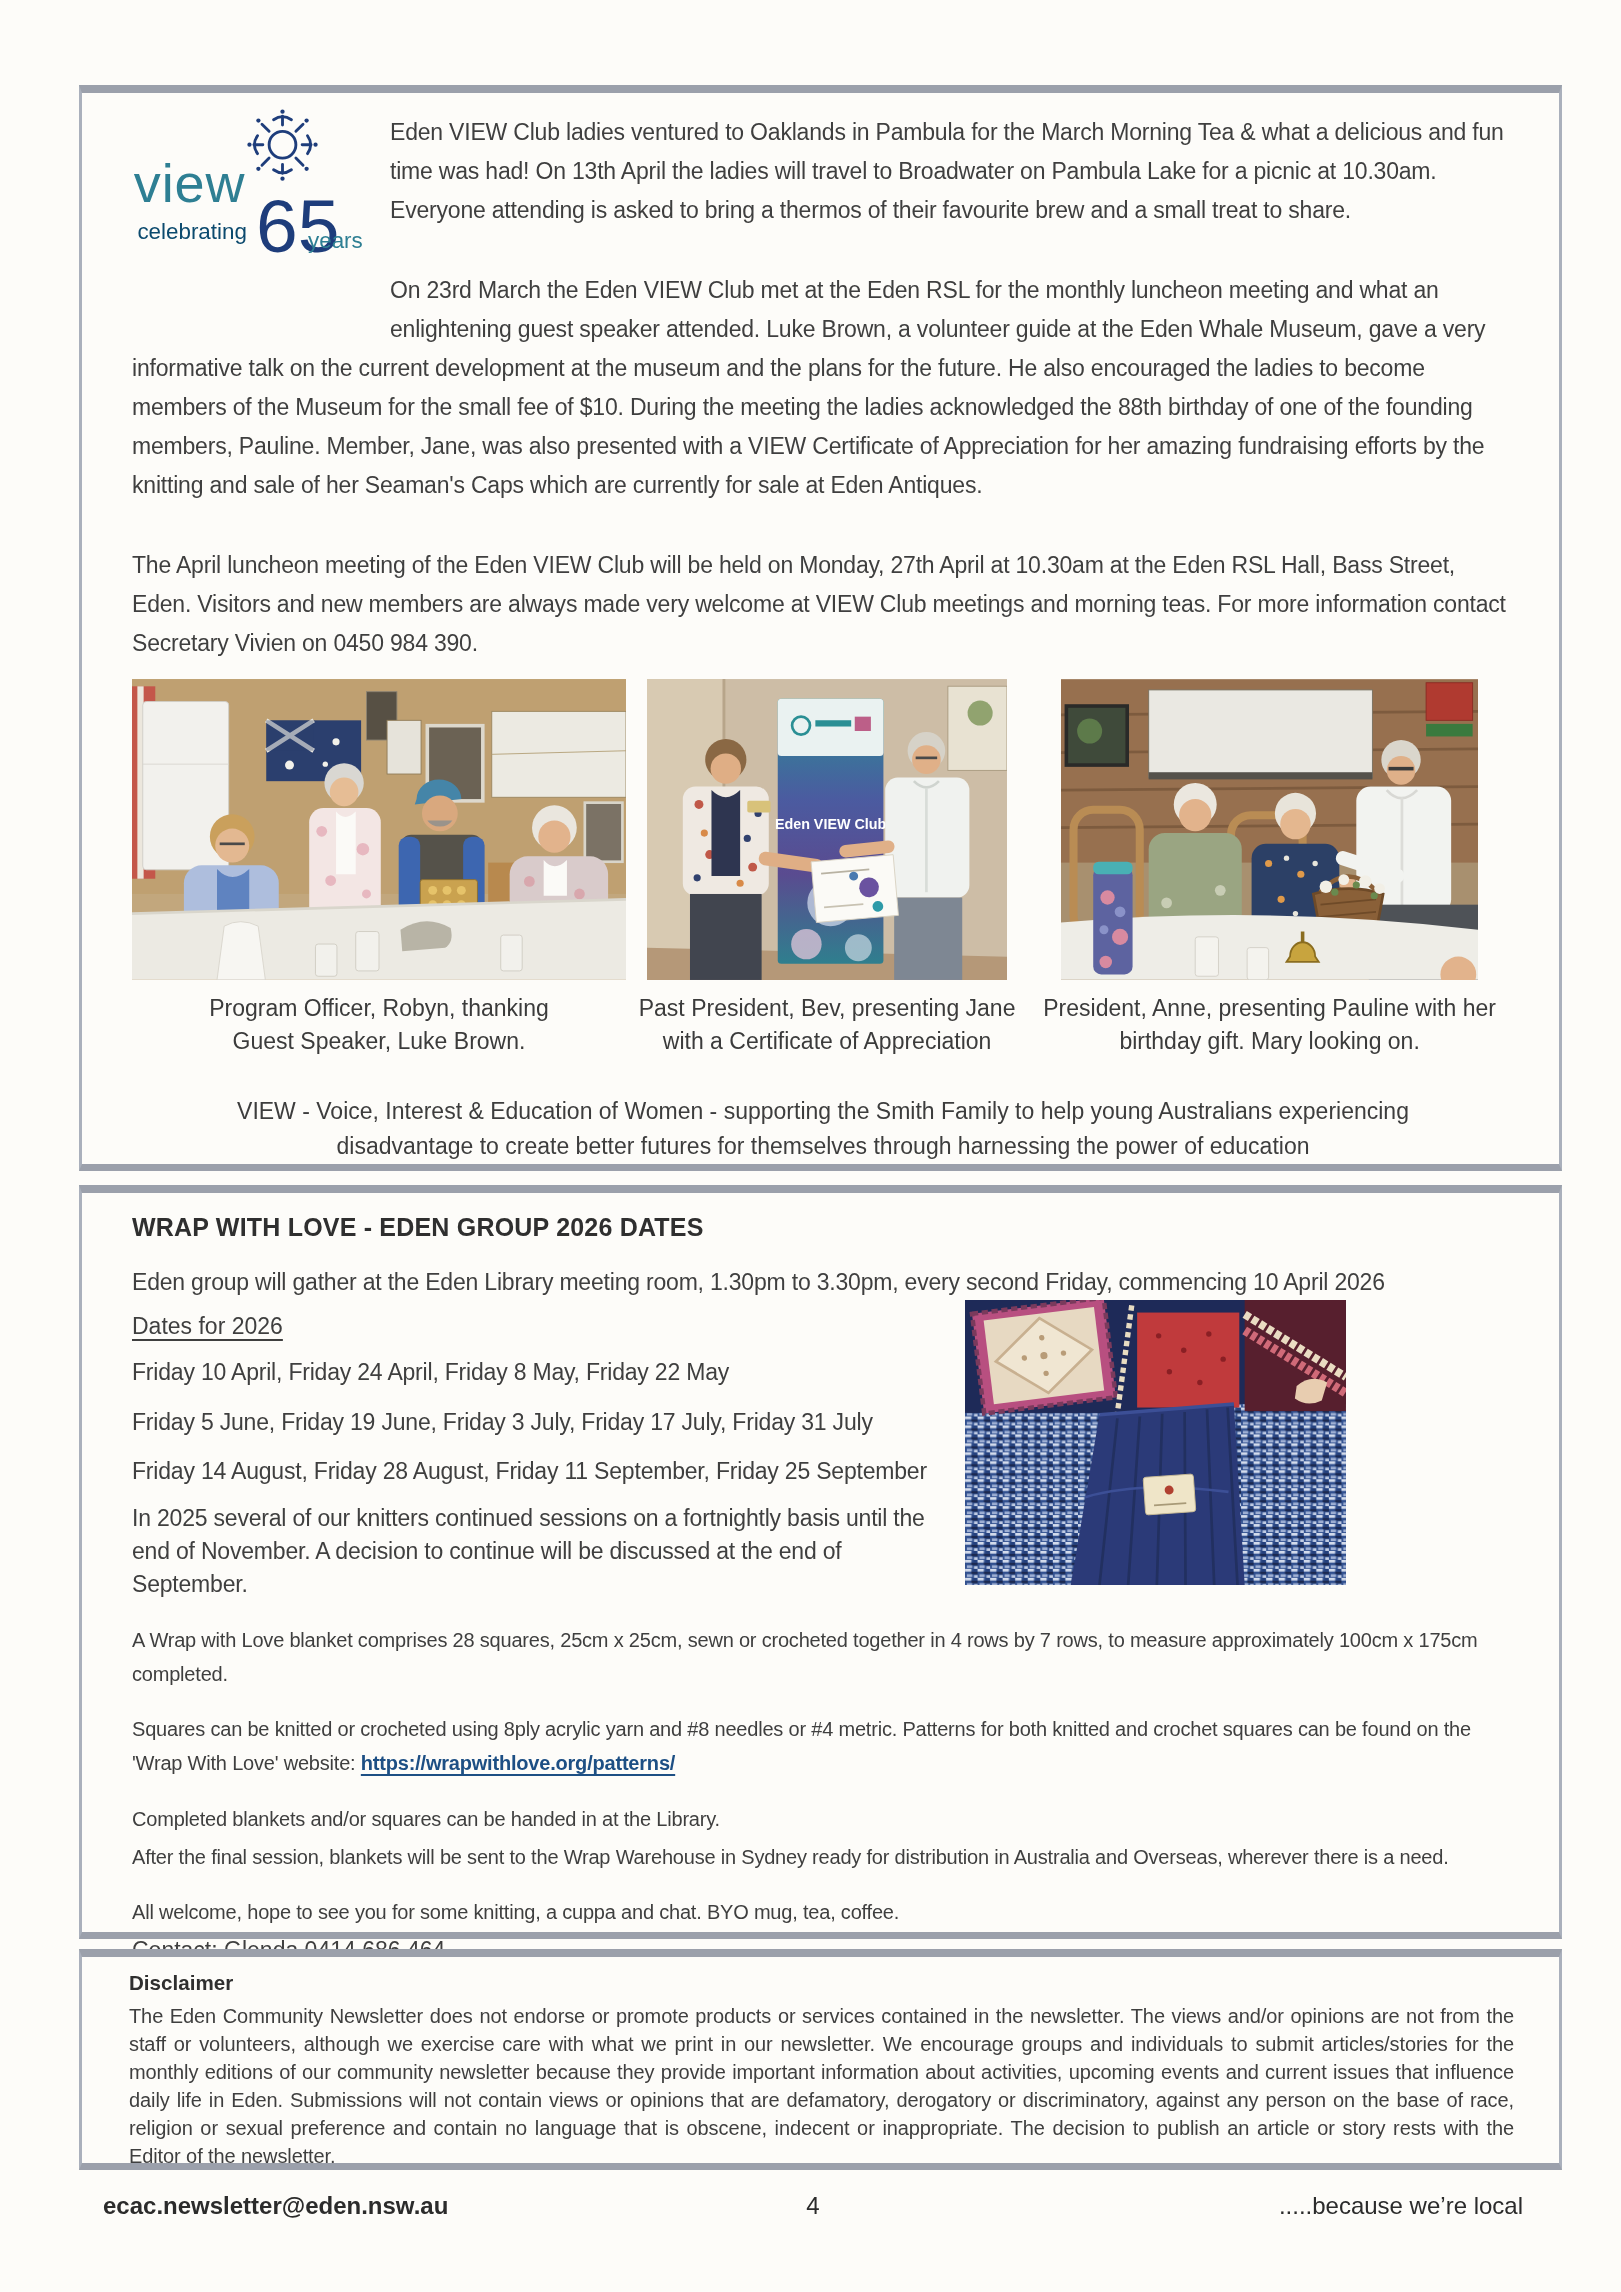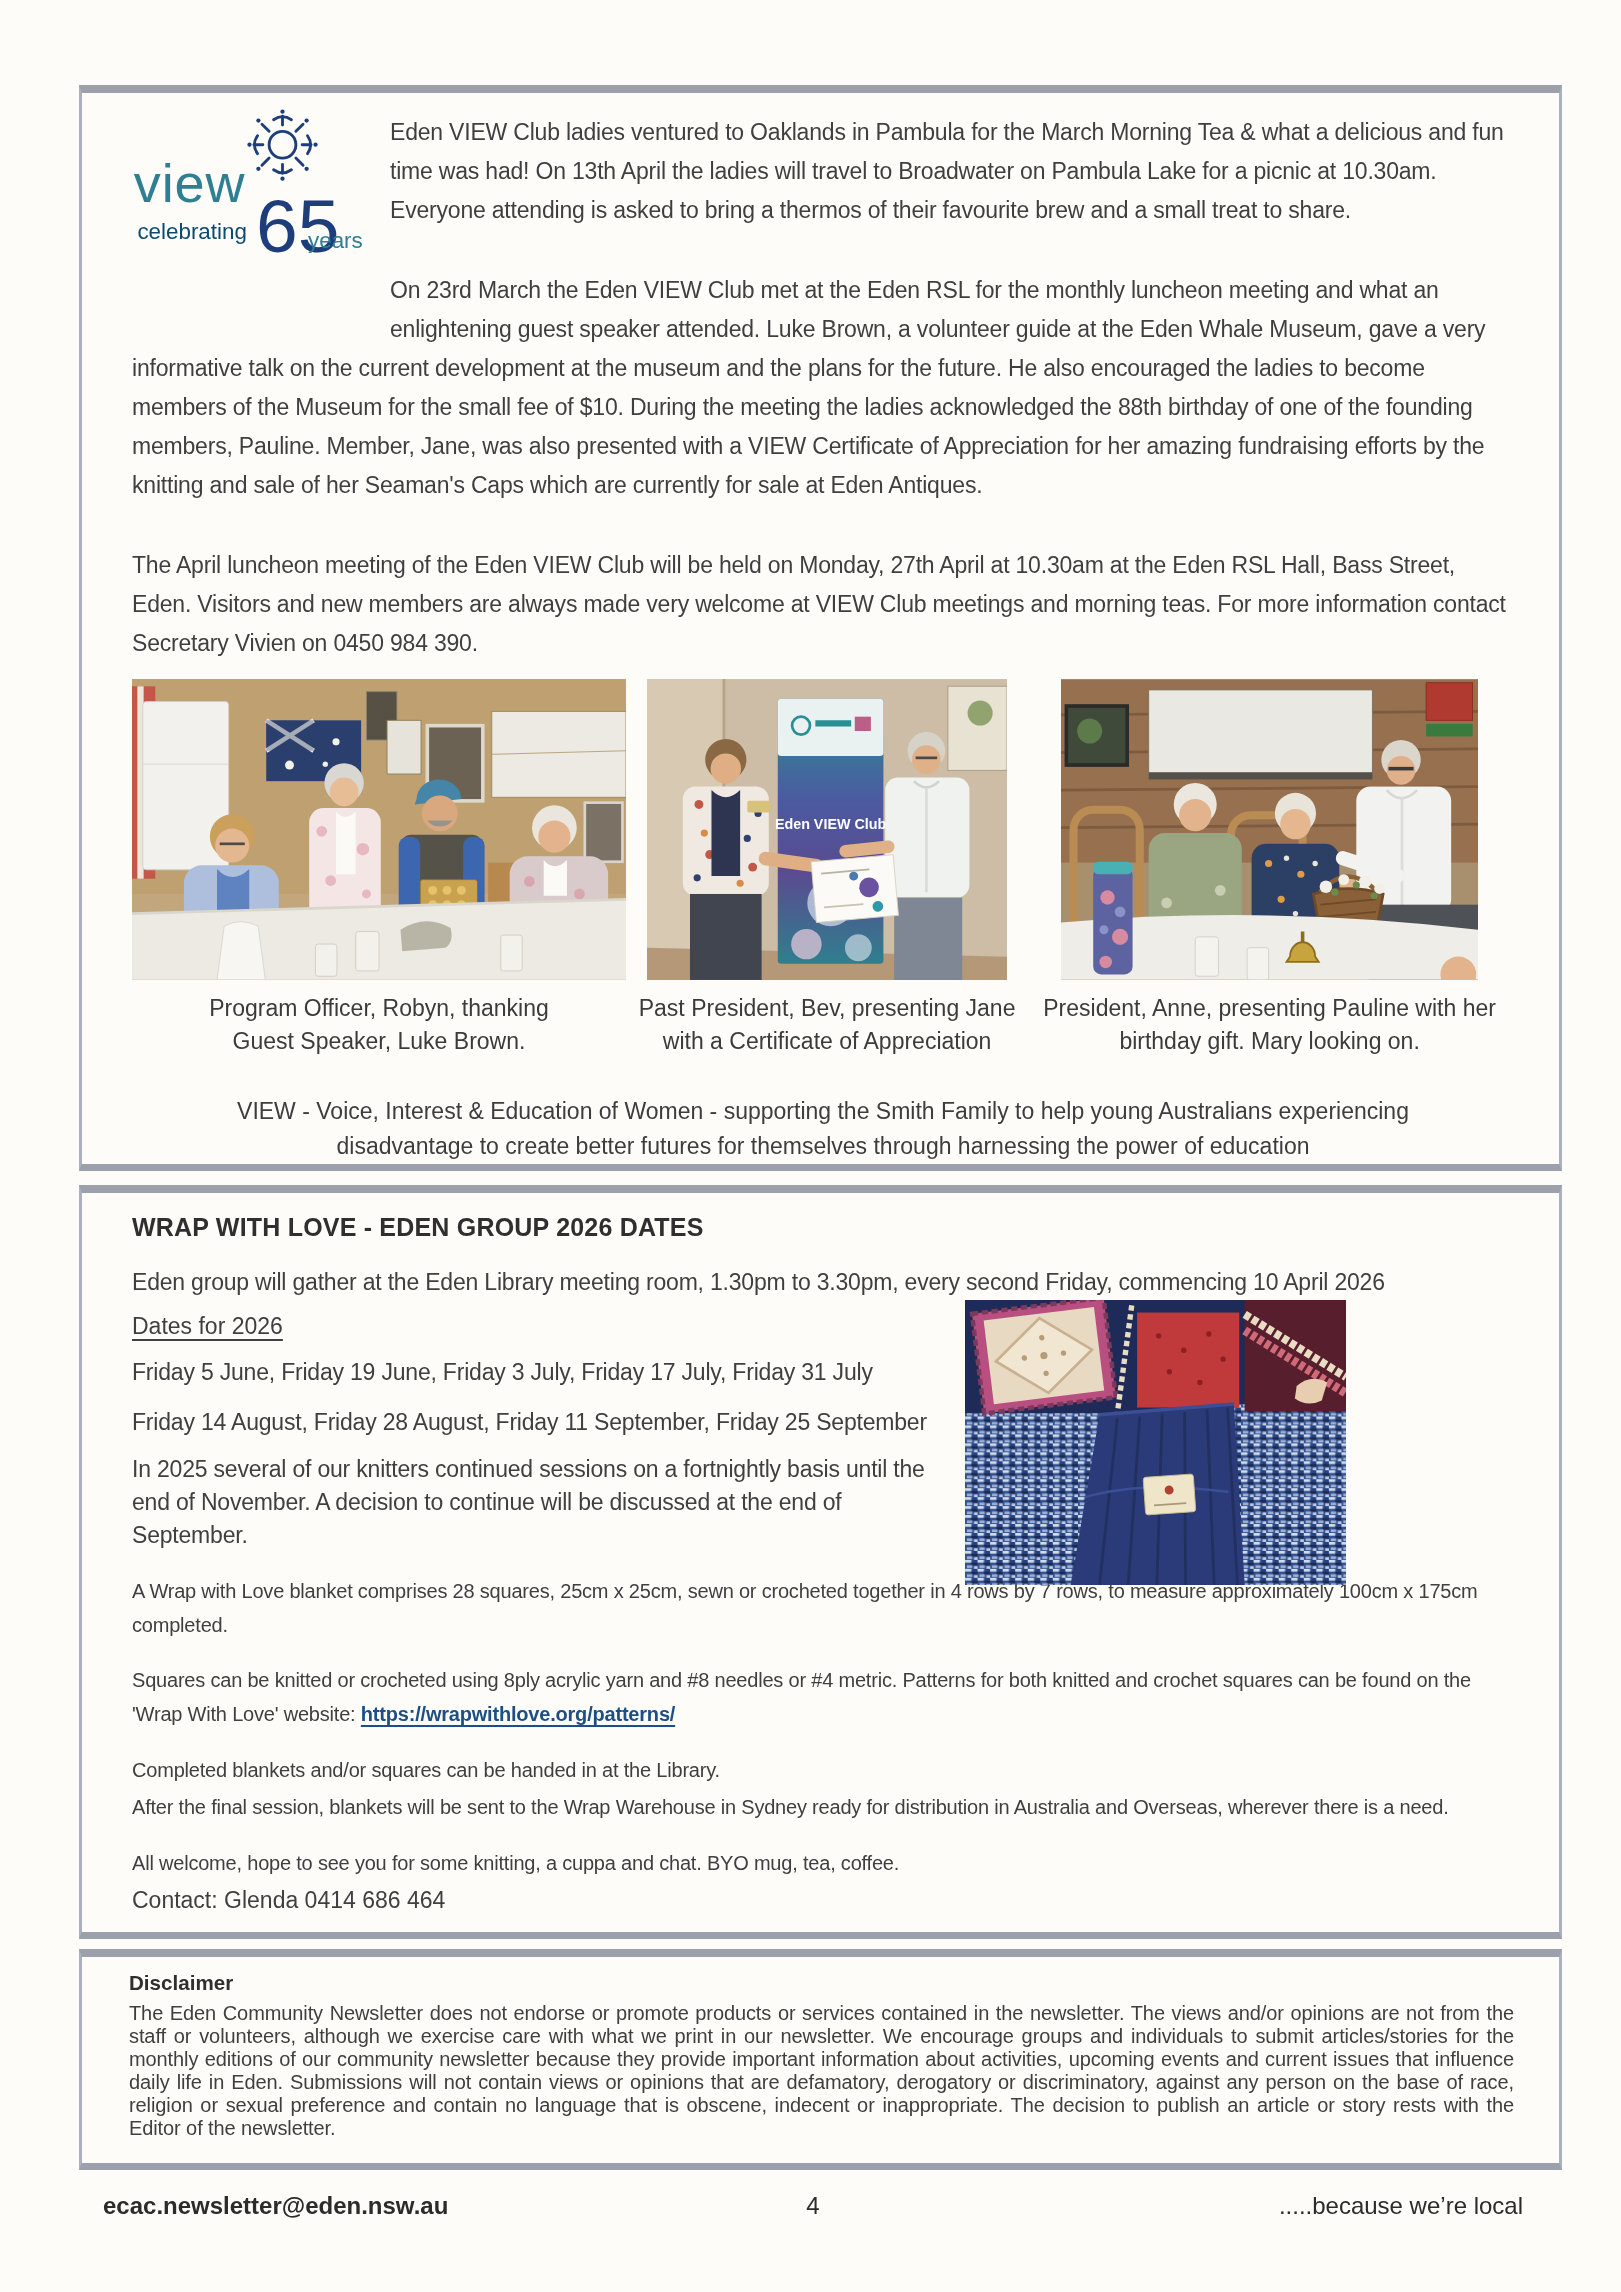--- a/index.html
+++ b/index.html
@@ -46,21 +46,21 @@
   .dates-block{margin-top:14.3px;}
   .para-2025{margin:5.4px 0 0 0;max-width:806px;font-size:23px;line-height:33px;letter-spacing:-0.2px;}
   .wrap-para{margin:21.5px 0 0 0;font-size:20px;line-height:34px;letter-spacing:-0.2px;}
   .wrap-para.tight{margin-top:3.6px;}
   .wrap-para a{color:#1d4f84;font-weight:700;text-decoration:underline;text-underline-offset:3.6px;}
   .contact-line{margin:3.6px 0 0 0;font-size:23px;line-height:34px;}
   .blanket-img{position:absolute;left:883px;top:107px;}
 
   
   .disc-heading{font-size:20.6px;font-weight:700;color:#2f2f2f;margin:1.8px 0 0 0;}
-  .disc-body{margin:7.2px 0 0 0;font-size:20px;line-height:23px;color:#3f3f3f;text-align:justify;letter-spacing:-0.1px;}
+  .disc-body{margin:7.2px 0 0 0;font-size:20px;line-height:28px;color:#3f3f3f;text-align:justify;letter-spacing:-0.1px;}
 
   
   .footer{position:absolute;top:2183px;left:79px;width:1483px;display:flex;align-items:baseline;
           font-size:24px;color:#2b2b2b;margin-top:9px;}
   .footer .left{flex:1;text-align:left;padding-left:24px;font-weight:700;}
   .footer .center{width:54px;text-align:center;font-weight:400;}
   .footer .right{flex:1;text-align:right;padding-right:39px;font-weight:400;}
 </style>
 </head>
 <body>
@@ -352,20 +352,21 @@
       <div>disadvantage to create better futures for themselves through harnessing the power of education</div>
     </div>
   </div>
 
   <div class="panel" id="panel-wrap">
     <h2 class="wrap-heading">WRAP WITH LOVE - EDEN GROUP 2026 DATES</h2>
     <p class="wrap-intro">Eden group will gather at the Eden Library meeting room, 1.30pm to 3.30pm, every second Friday, commencing 10 April 2026</p>
     <p class="dates-heading">Dates for 2026</p>
 
     <div class="dates-block">
+      <p class="date-line">Friday 10 April, Friday 24 April,  Friday 8 May, Friday 22 May</p>
       <p class="date-line">Friday 5 June, Friday 19 June, Friday 3 July, Friday 17 July, Friday 31 July</p>
       <p class="date-line">Friday 14 August, Friday 28 August, Friday 11 September, Friday 25 September</p>
     </div>
 
     <p class="para-2025">In 2025 several of our knitters continued sessions on a fortnightly basis until the end of November. A decision to continue will be discussed at the end of September.</p>
 
     <span class="blanket-img">
       <svg width="381" height="285" viewBox="0 0 425 318">
         <defs>
           <pattern id="vg" width="14" height="10" patternUnits="userSpaceOnUse">

